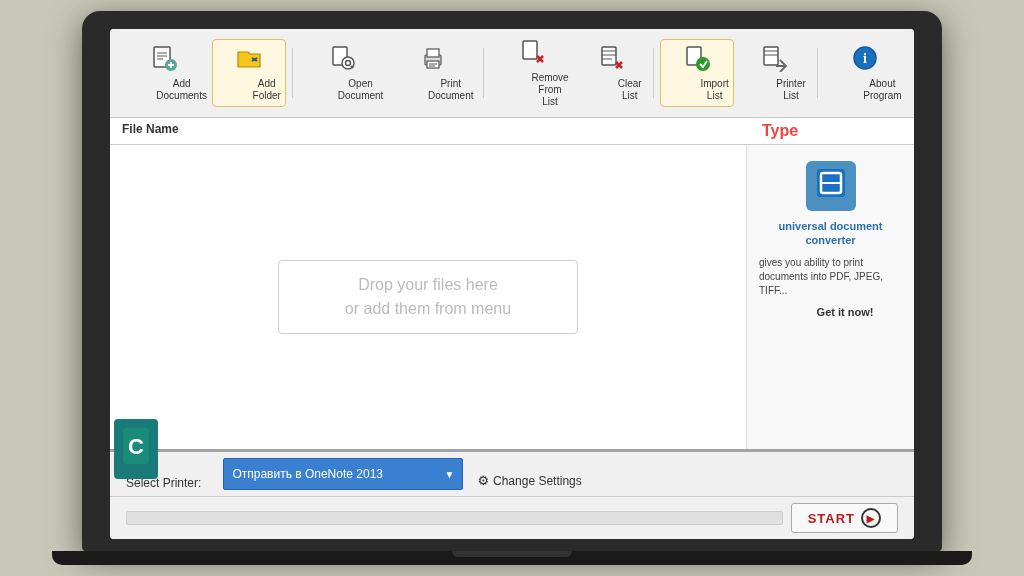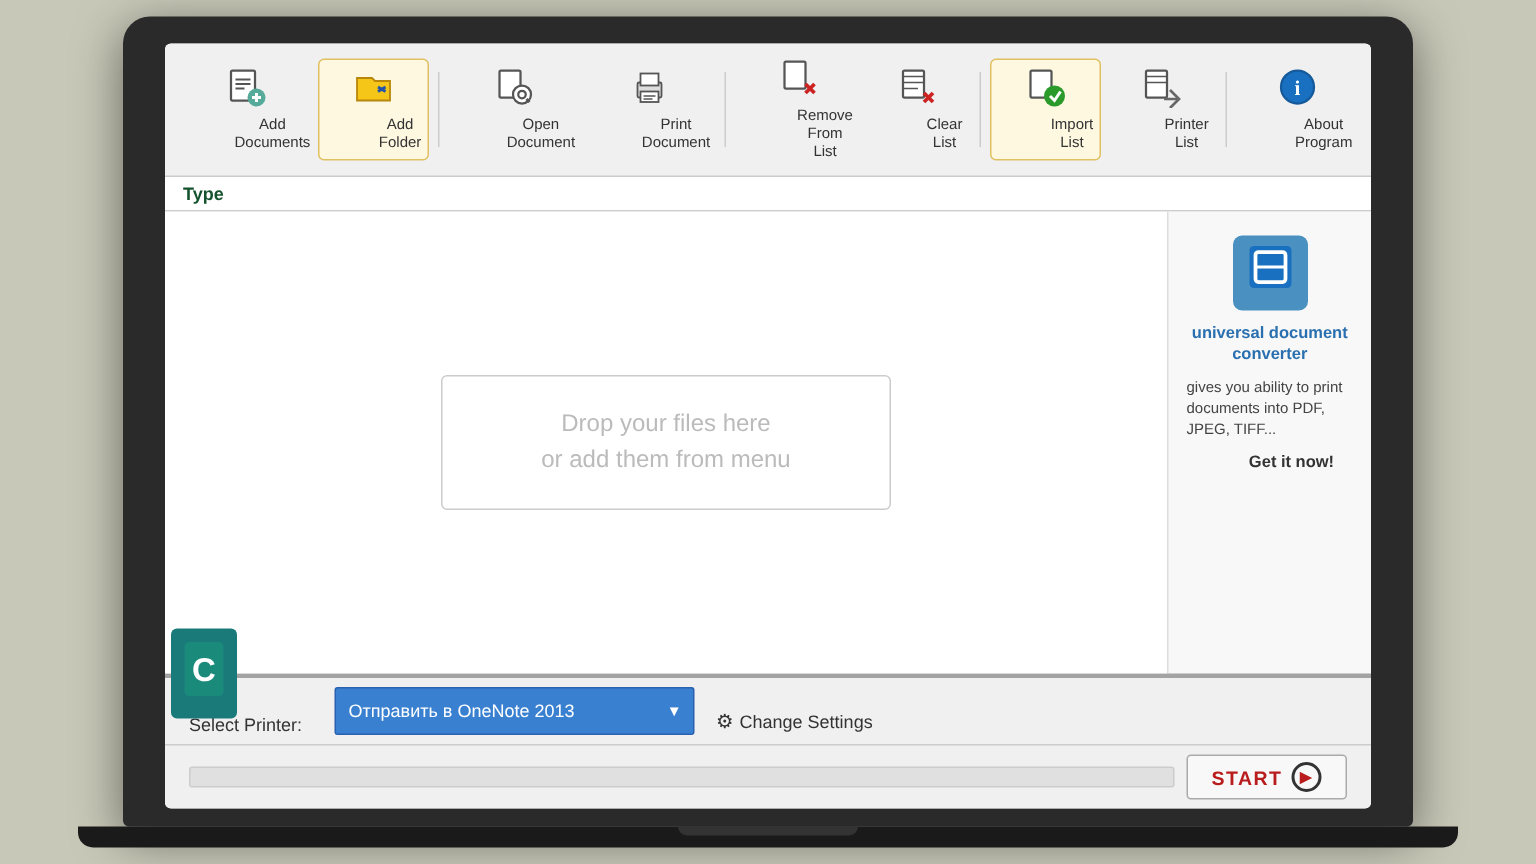--- a/index.html
+++ b/index.html
@@ -115,23 +115,23 @@
       flex-shrink: 0;
     }
     .col-header .col-file {
       flex: 1;
       font-size: 12px;
       font-weight: 600;
       color: #333;
     }
     .col-header .col-type {
       width: 140px;
-      font-size: 12px;
+      font-size: 16px;
       font-weight: 600;
-      color: #14532d;
+      color: #ef4444;
     }
 
     
     .main-content {
       display: flex;
       flex: 1;
       overflow: hidden;
     }
 
     
@@ -141,34 +141,34 @@
       position: relative;
       display: flex;
       align-items: center;
       justify-content: center;
     }
 
     .drop-zone {
       border: 1px solid #ccc;
       border-radius: 4px;
       width: 300px;
-      height: 90px;
+      height: 74px;
       display: flex;
       align-items: center;
       justify-content: center;
       text-align: center;
       color: #bbb;
       font-size: 16px;
       line-height: 1.5;
       background: #fff;
     }
 
     
     .sidebar-ad {
-      width: 136px;
+      width: 168px;
       background: #f8f8f8;
       border-left: 1px solid #ddd;
       display: flex;
       flex-direction: column;
       align-items: center;
       padding: 16px 12px 12px;
       gap: 8px;
       flex-shrink: 0;
     }
     .udc-logo-box {
@@ -453,20 +453,21 @@
                 <circle cx="14" cy="14" r="11" fill="#1a70c0" stroke="#155a9a" stroke-width="1.5"></circle>
                 <text x="14" y="19" text-anchor="middle" fill="white" font-size="14" font-weight="bold" font-family="serif">i</text>
               </svg>
             </div>
             <div class="label" style="white-space:pre-line;">About
 Program</div>
           </div>
         </div>
 
         <div class="col-header">
+          <div class="col-file">File Name</div>
           <div class="col-type">Type</div>
         </div>
 
         <div class="main-content">
           <div class="file-list-area">
             <div class="drop-zone">
               <div>
                 <div>Drop your files here</div>
                 <div>or add them from menu</div>
               </div>

